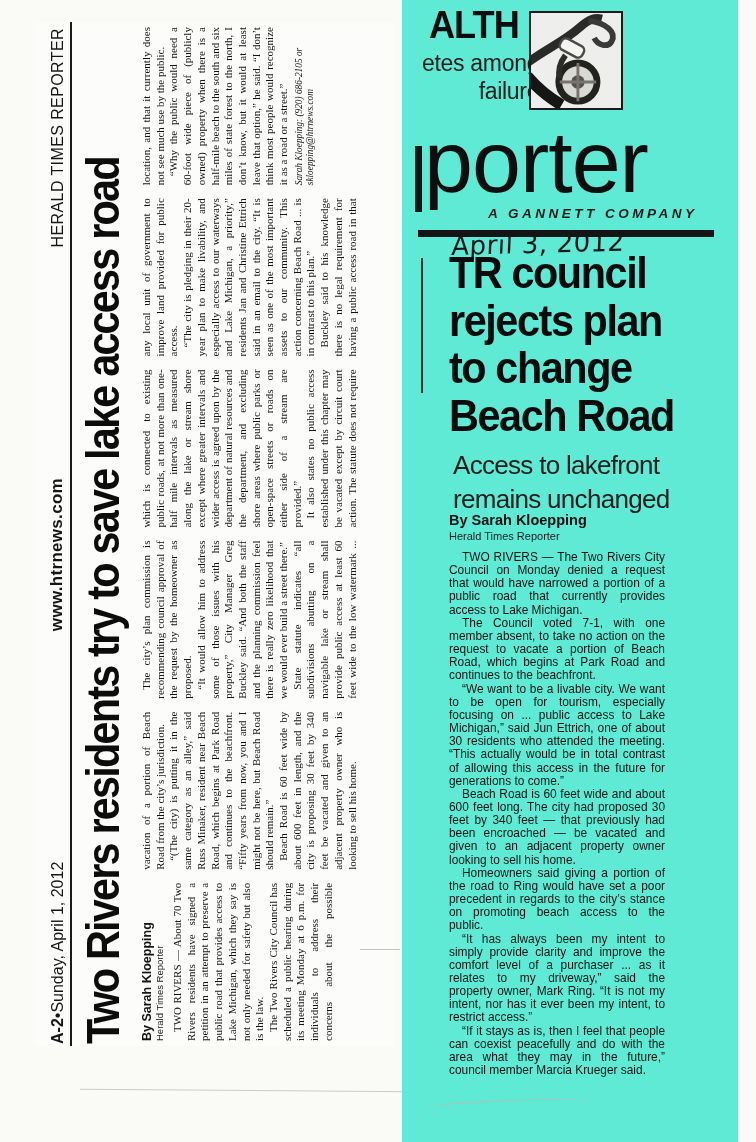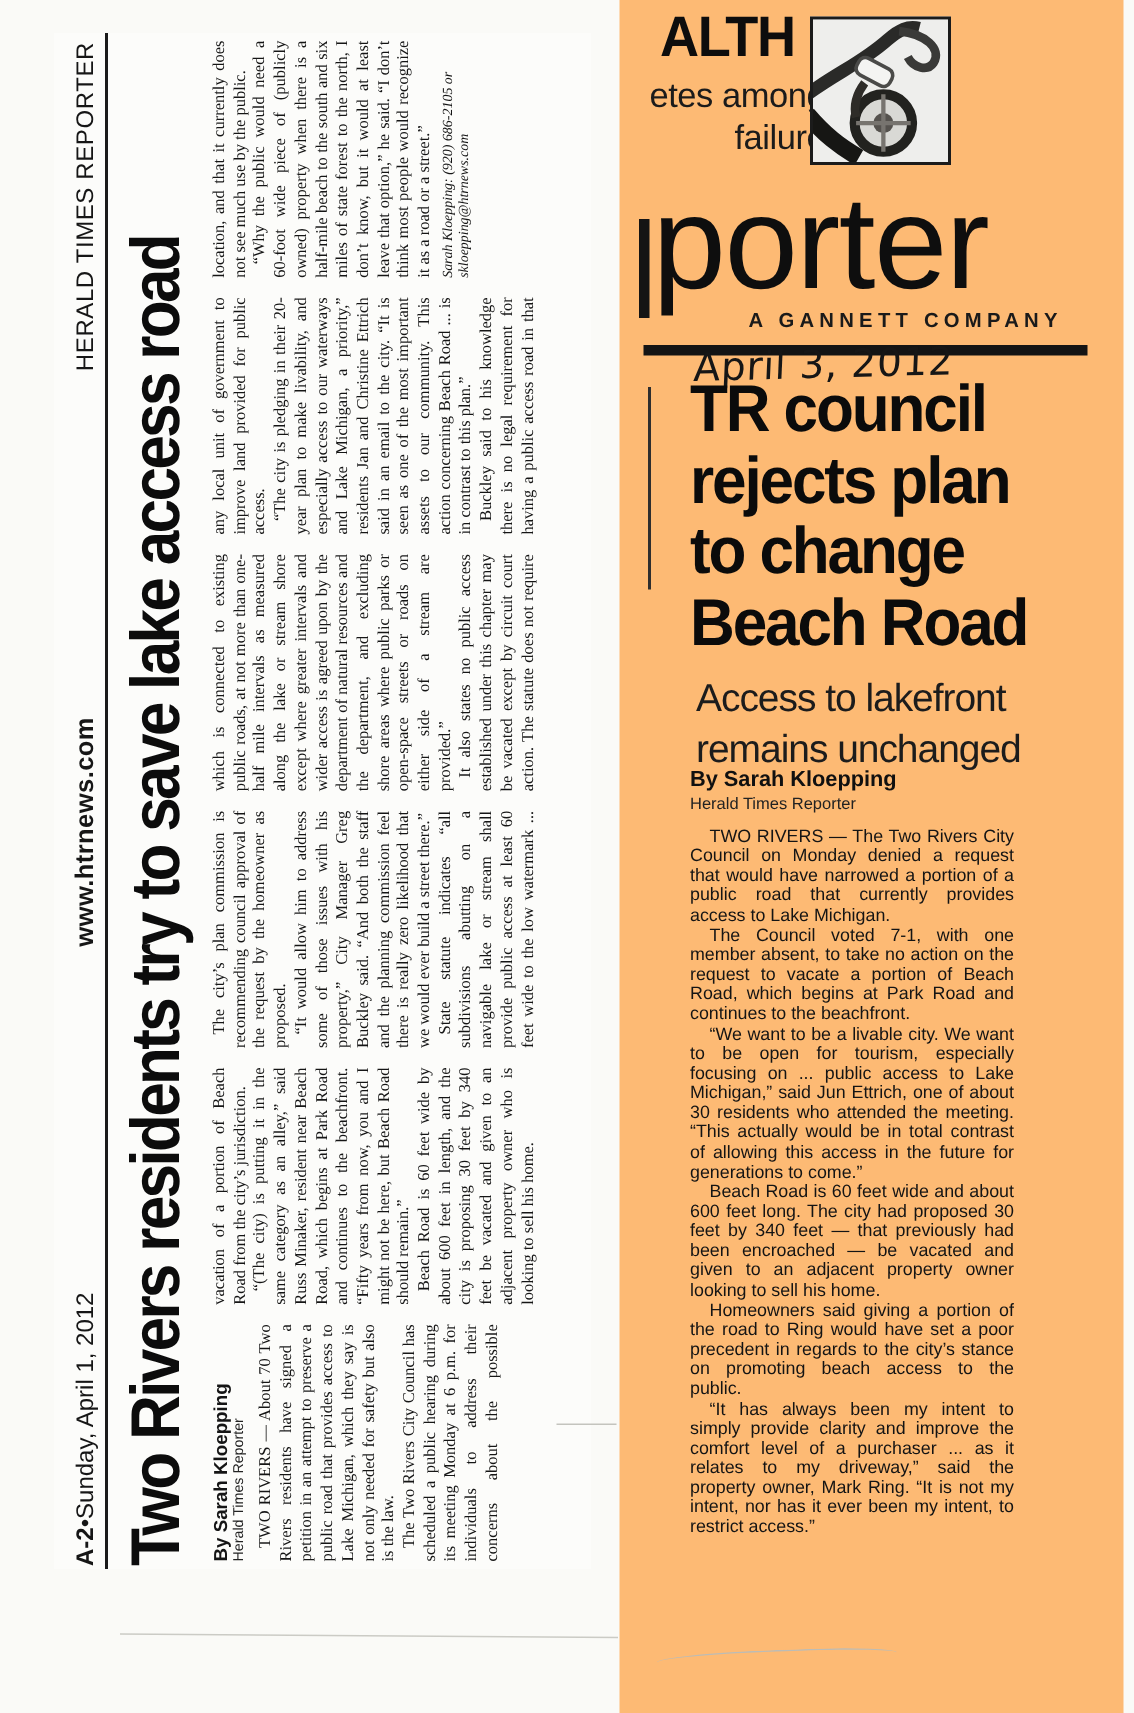--- a/index.html
+++ b/index.html
@@ -35,29 +35,29 @@
     font-family:"Liberation Serif",serif;font-size:11px;line-height:13.7px;
     text-align:justify;color:#151515;
   }
   .lc-byline-name{font-family:"Liberation Sans",sans-serif;font-weight:bold;font-size:12.5px;line-height:14px;}
   .lc-byline-org{font-family:"Liberation Sans",sans-serif;font-size:9.5px;line-height:12px;margin-bottom:5px;color:#222;}
   .lc-body p{margin:0;text-indent:9px;}
   .lc-tagline{font-style:italic;font-size:9.3px;line-height:11.5px;text-indent:0 !important;margin-top:3px !important;text-align:left;}
   .lc-edge-artifact{position:absolute;left:44px;top:1068px;width:332px;height:1px;background:#cbcbc5;transform:rotate(.4deg);}
 
   
-  .right-clip{position:absolute;left:413px;top:0;width:336px;height:1142px;background:#fdba74;}
+  .right-clip{position:absolute;left:402px;top:0;width:336px;height:1142px;background:#5eead4;}
   .rc-alth{position:absolute;left:27px;top:6px;font-weight:bold;font-size:38px;line-height:1;letter-spacing:-1px;color:#0d0d0d;transform:scaleX(.95);transform-origin:0 0;}
   .rc-teaser{position:absolute;left:20px;top:49px;font-size:23px;line-height:28px;color:#1b1b1b;letter-spacing:-.3px;}
   .rc-teaser .t2{margin-left:9px;text-align:right;}
   .rc-photo{position:absolute;left:127px;top:11px;width:94px;height:99px;border:2.5px solid #1b1b1b;background:#ececea;box-sizing:border-box;}
   .rc-photo svg{display:block;width:100%;height:100%;}
   .rc-nameplate{position:absolute;left:22px;top:118px;font-family:Liberation Sans, sans-serif;font-size:88px;line-height:1;color:#0e0e0e;letter-spacing:-1px;}
   .rc-nameplate-sliver{position:absolute;left:13px;top:146px;width:7px;height:66px;background:#141414;}
-  .rc-gannett{position:absolute;left:86px;top:206px;font-weight:bold;font-size:13.5px;letter-spacing:3.5px;color:#1a1a1a;}
+  .rc-gannett{position:absolute;left:86px;top:206px;font-weight:bold;font-size:13.5px;letter-spacing:3.5px;color:#1a1a1a;font-style:italic;}
   .rc-rule{position:absolute;left:16px;top:230px;width:296px;height:6.5px;background:#141414;}
   .rc-date{
     position:absolute;left:50px;top:231px;font-size:26px;color:#161616;
     letter-spacing:.5px;transform:rotate(-1.5deg) skewX(-4deg);transform-origin:0 0;
     font-family:"DejaVu Sans",sans-serif;
   }
   .rc-cropline{position:absolute;left:19px;top:258px;width:2px;height:135px;background:#2e2e2e;}
   .rc-headline{position:absolute;left:47px;top:249px;transform:scaleX(.94);transform-origin:0 0;}
   .rc-headline p{margin:0;font-weight:bold;font-size:44px;line-height:47.5px;letter-spacing:-1.5px;color:#0b0b0b;}
   .rc-subhead{position:absolute;left:47px;top:447px;}
@@ -143,17 +143,18 @@
   <div class="rc-byline-name">By Sarah Kloepping</div>
   <div class="rc-byline-org">Herald Times Reporter</div>
 
   <div class="rc-body">
       <p>TWO RIVERS — The Two Rivers City Council on Monday denied a request that would have narrowed a portion of a public road that currently provides access to Lake Michigan.</p>
       <p>The Council voted 7-1, with one member absent, to take no action on the request to vacate a portion of Beach Road, which begins at Park Road and continues to the beachfront.</p>
       <p>“We want to be a livable city. We want to be open for tourism, especially focusing on ... public access to Lake Michigan,” said Jun Ettrich, one of about 30 residents who attended the meeting. “This actually would be in total contrast of allowing this access in the future for generations to come.”</p>
       <p>Beach Road is 60 feet wide and about 600 feet long. The city had proposed 30 feet by 340 feet — that previously had been encroached — be vacated and given to an adjacent property owner looking to sell his home.</p>
       <p>Homeowners said giving a portion of the road to Ring would have set a poor precedent in regards to the city’s stance on promoting beach access to the public.</p>
       <p>“It has always been my intent to simply provide clarity and improve the comfort level of a purchaser ... as it relates to my driveway,” said the property owner, Mark Ring. “It is not my intent, nor has it ever been my intent, to restrict access.”</p>
+      <p>“If it stays as is, then I feel that people can coexist peacefully and do with the area what they may in the future,” council member Marcia Krueger said.</p>
     </div>
 
   <div class="rc-swoosh"></div>
   <div class="rc-left-artifact"></div>
 </div>
 
 </body></html>

